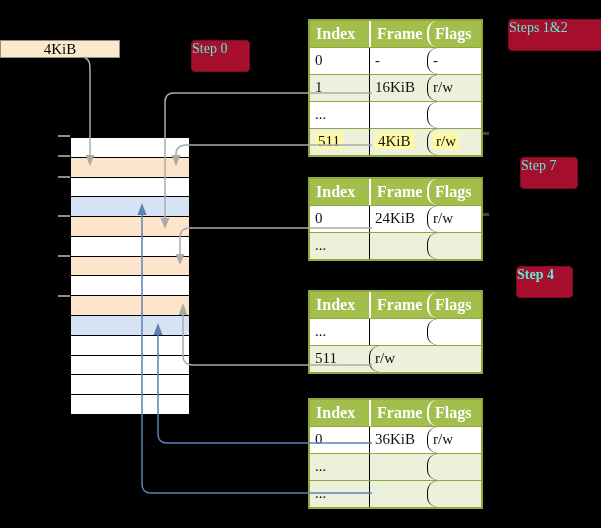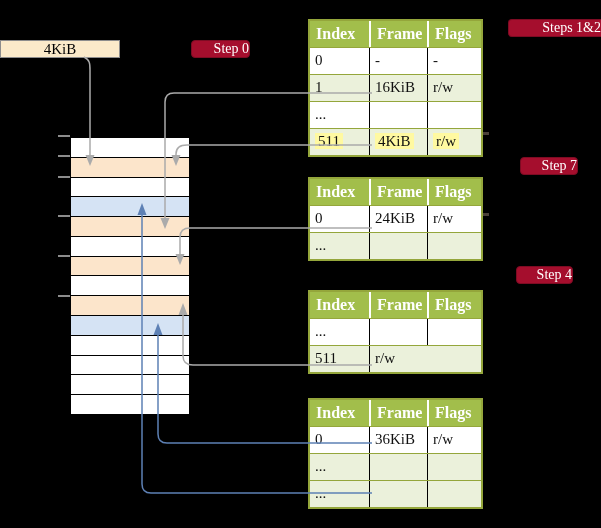--- a/index.html
+++ b/index.html
@@ -8,23 +8,23 @@
     font-family:"Liberation Serif","DejaVu Serif",serif;overflow:hidden;
   }
   
   .pagesize-box{
     position:absolute;left:0;top:40px;width:120px;height:18px;box-sizing:border-box;
     background:var(--cream,#FBEACA);border:1px solid #8d8d8d;
     color:#000;font-size:15px;line-height:16px;text-align:center;
   }
   
   .badge{
-    position:absolute;height:18px;box-sizing:border-box;
+    position:absolute;height:32px;box-sizing:border-box;
     background:var(--badge-red,#A50E2D);border:1px solid var(--badge-red-border,#7E0B23);
-    border-radius:4px;color:#ffffff;font-size:14px;line-height:15px;text-align:right;
+    border-radius:4px;color:#5eead4;font-size:14px;line-height:15px;text-align:left;
   }
   .badge.cut{border-radius:4px 0 0 4px;border-right:none;}
   
   .memstrip{
     position:absolute;left:70px;top:137px;width:120px;height:278px;box-sizing:border-box;
     border:1px solid #000;background:#fff;display:flex;flex-direction:column;
   }
   .mrow{flex:1;border-bottom:1px solid #000;}
   .mrow:last-child{border-bottom:none;}
   .mrow.free{background:#ffffff;}
@@ -42,41 +42,41 @@
     line-height:26px;padding-left:6px;
   }
   .th + .th{border-left:2px solid #ffffff;}
   .tr{display:flex;height:26px;border-top:1px solid var(--table-border,#94A63B);background:#fff;}
   .tr.alt{background:var(--row-green,#EBF1DB);}
   .td{
     box-sizing:border-box;color:#101010;font-size:15px;line-height:25px;padding-left:5px;
     white-space:nowrap;overflow:hidden;
   }
   .td + .td{border-left:1px solid #000;}
-  .c1{width:59px;}.c2{width:58px;}.c3{flex:1;}
+  .c1{width:59px;}.c2{width:58px;}.c3{flex:1;border-radius:10px;}
   .hl{background:var(--highlight-yellow,#FFF9A1);padding:0 3px;}
   
   .overlay{position:absolute;left:0;top:0;pointer-events:none;}
   .gline{fill:none;stroke:var(--gray-line,#ABABAB);stroke-width:1.5;}
   .bline{fill:none;stroke:var(--blue-line,#5E81B5);stroke-width:1.5;}
   .gfill{fill:var(--gray-line,#ABABAB);stroke:none;}
   .bfill{fill:var(--blue-line,#5E81B5);stroke:none;}
   .stub{position:absolute;width:6px;height:3px;background:#4a4038;}
 </style>
 </head>
 <body>
 
 <div class="canvas">
 
   <div class="pagesize-box">4KiB</div>
 
   <div class="badge" style="left:191px;top:40px;width:59px;">Step 0</div>
   <div class="badge cut" style="left:508px;top:19px;width:93px;">Steps 1&amp;2</div>
   <div class="badge" style="left:520px;top:157px;width:58px;">Step 7</div>
-  <div class="badge" style="left:516px;top:266px;width:57px;">Step 4</div>
+  <div class="badge" style="left:516px;top:266px;width:57px;font-weight:bold;">Step 4</div>
 
   <div class="memstrip">
     <div class="mrow free"></div>
     <div class="mrow page-table"></div>
     <div class="mrow free"></div>
     <div class="mrow data"></div>
     <div class="mrow page-table"></div>
     <div class="mrow free"></div>
     <div class="mrow page-table"></div>
     <div class="mrow free"></div>

